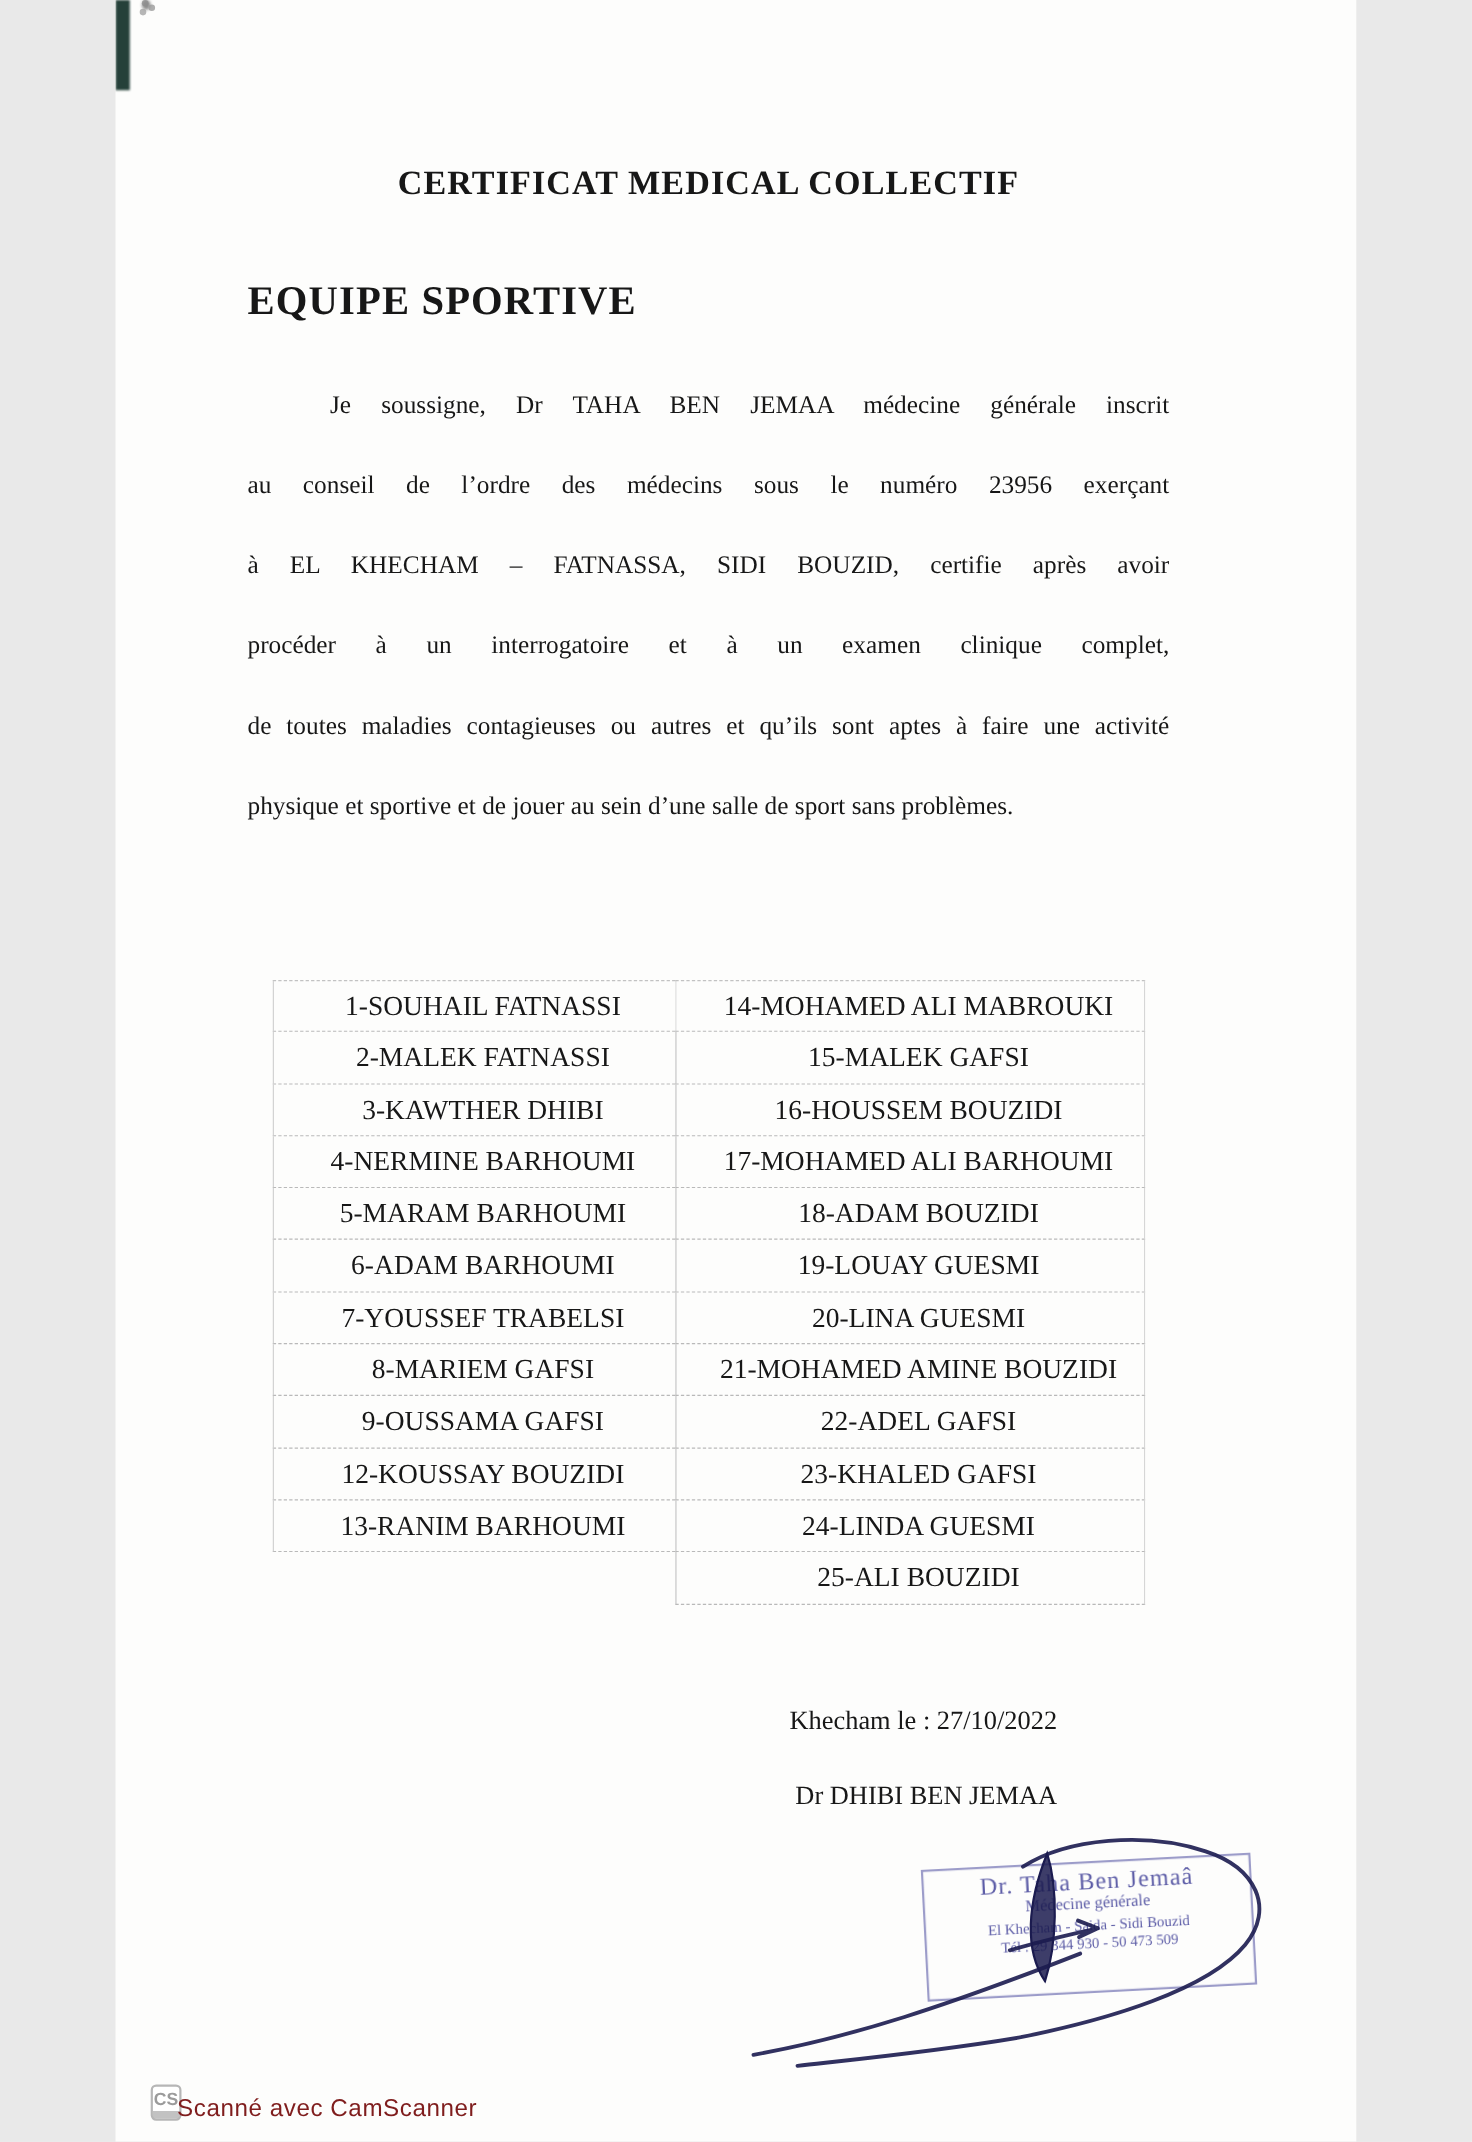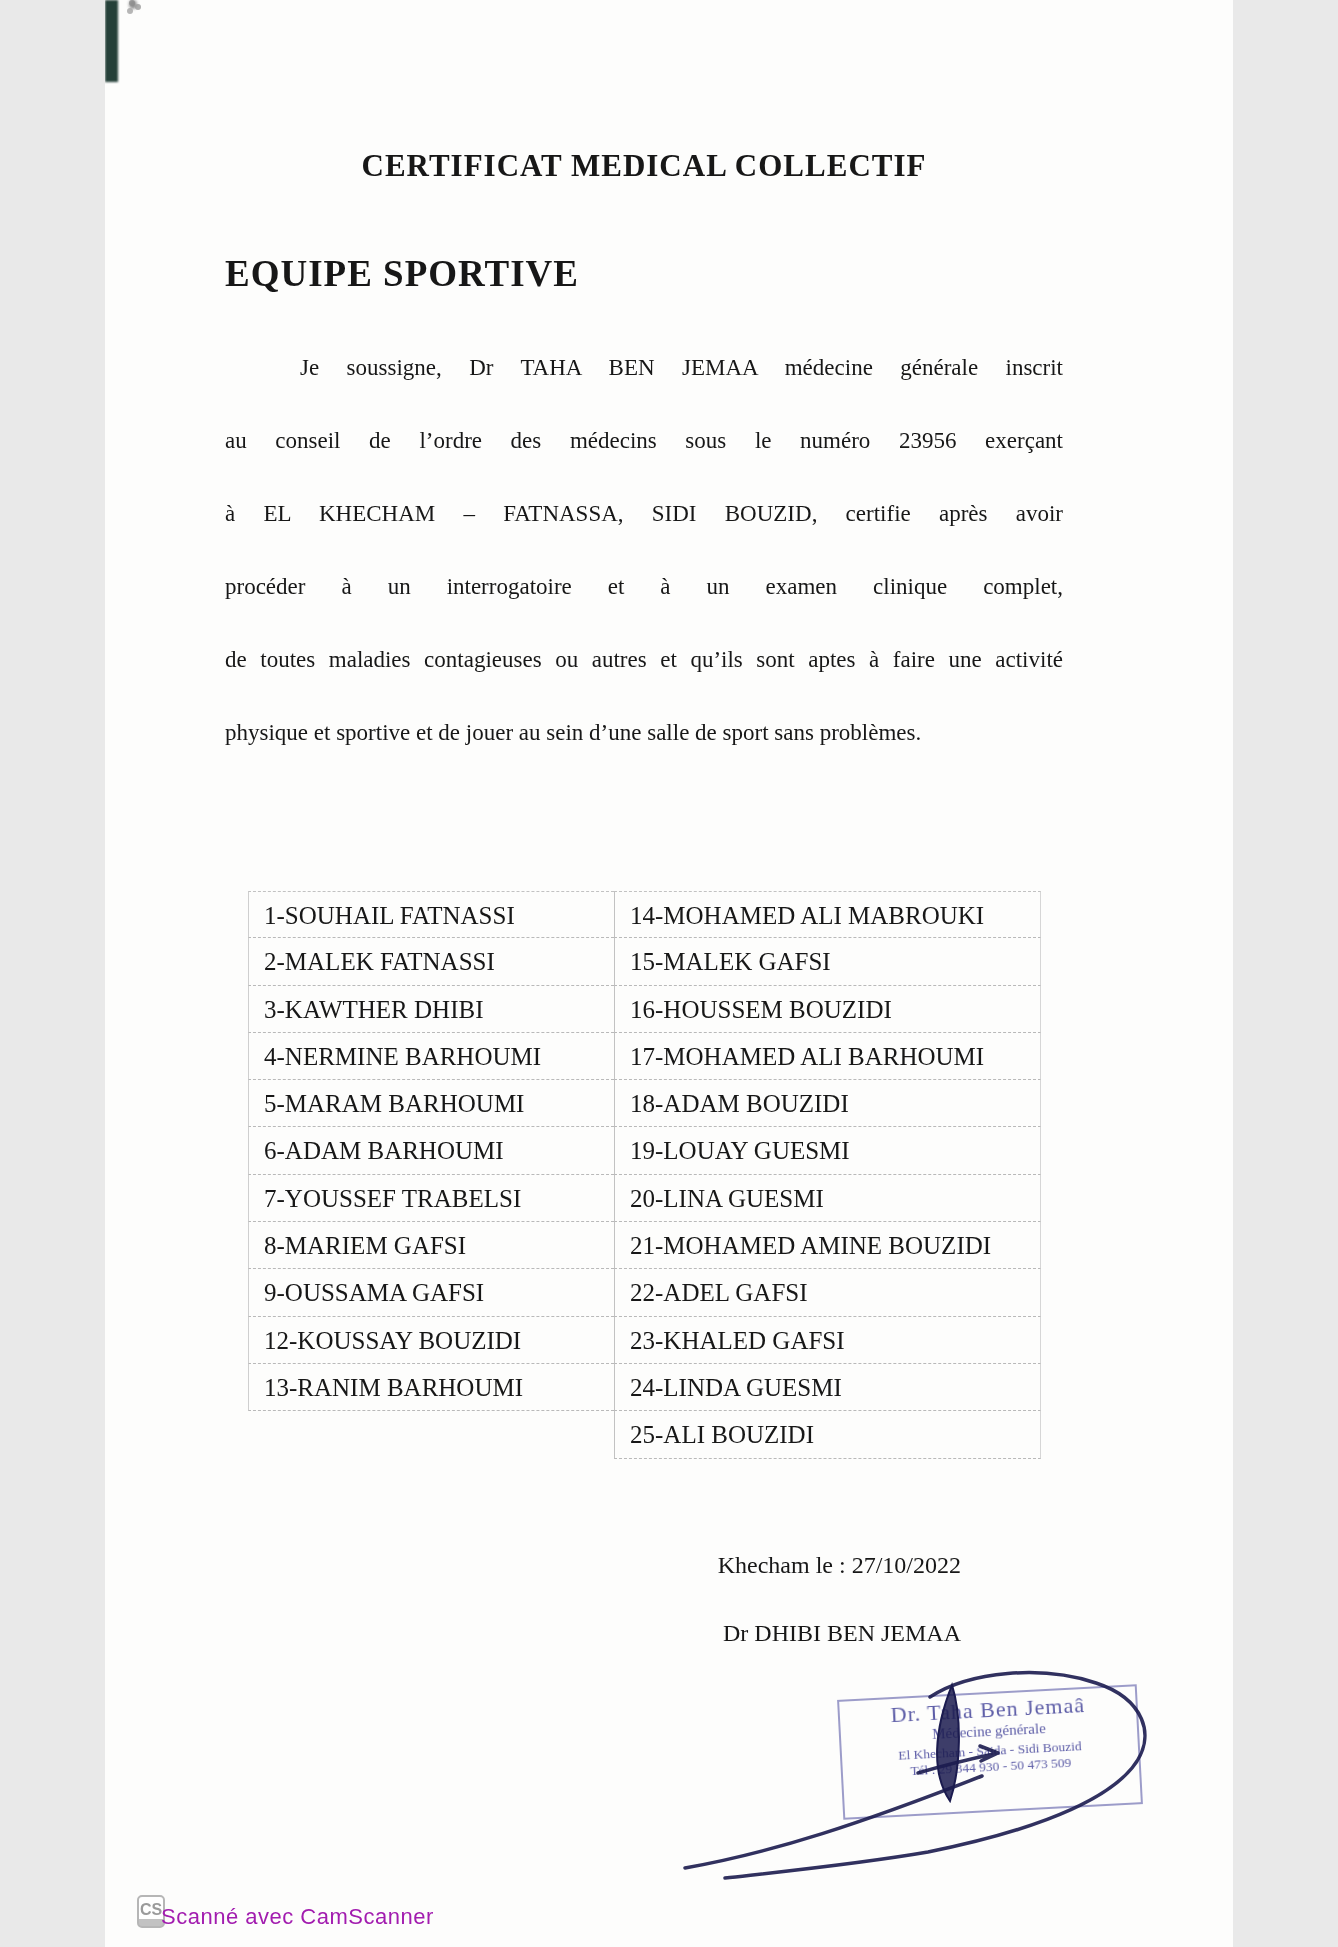--- a/index.html
+++ b/index.html
@@ -20,21 +20,21 @@
   .title { position:absolute; left:120px; top:148px; width:838px;
     text-align:center; font-weight:bold; font-size:31px; letter-spacing:1px; }
   .subtitle { position:absolute; left:120px; top:252px; width:838px;
     font-weight:bold; font-size:37px; letter-spacing:1px; }
   
   .para { position:absolute; left:120px; top:331px; width:838px; font-size:23px; }
   .para .line { height:73px; line-height:73px; text-align:justify; text-align-last:justify; }
   .para .line.indent { text-indent:75px; }
   .para .line.no-just { text-align-last:left; }
   
-  .roster { position:absolute; left:143px; top:891px; width:793px; display:flex; align-items:flex-start; }
+  .roster { position:absolute; left:143px; top:891px; width:793px; display:flex; align-items:flex-start;text-align:center; }
   .col { display:block; }
   .col-left  { width:366px; }
   .col-right { width:427px; }
   .cell { box-sizing:border-box; height:47.3px; line-height:47.3px; padding-left:15px;
     font-size:25px; white-space:nowrap; border-bottom:1px dashed #b9b9b9; }
   .col-left  .cell { border-left:1px solid #cfcfcf; }
   .col-right .cell { border-left:1px solid #c2c2c2; border-right:1px solid #d6d6d6; }
   .col .cell:first-child { border-top:1px dashed #c2c2c2; }
   
   .date-line   { position:absolute; top:1552px; right:272px; font-size:24px; }
@@ -48,21 +48,21 @@
   .stamp .s3 { font-size:13.5px; margin-top:3px; }
   .stamp .s4 { font-size:13.5px; }
   .signature { position:absolute; left:575px; top:1655px; z-index:5; }
   
   .footer-badge { position:absolute; left:17px; top:1895px; width:28px; height:33px;
     box-sizing:border-box; border:2px solid #b6b6b6; border-radius:5px;
     background:linear-gradient(#ffffff 0 76%, #c2c2c2 76% 100%);
     color:#9b9b9b; font-family:"Liberation Sans", sans-serif; font-weight:bold;
     font-size:16px; text-align:center; line-height:26px;margin-left:15px; }
   .footer-text { position:absolute; left:56px; top:1904px;
-    font-family:"Liberation Sans", sans-serif; font-size:22px; color:#a21caf;
+    font-family:"Liberation Sans", sans-serif; font-size:22px; color:#7f1d1d;
     letter-spacing:.5px; }
 </style>
 </head>
 <body>
 
 <div class="page">
 
   <div class="edge-mark"></div>
   <div class="top-dot"></div>
   <div class="margin-mark"></div>

